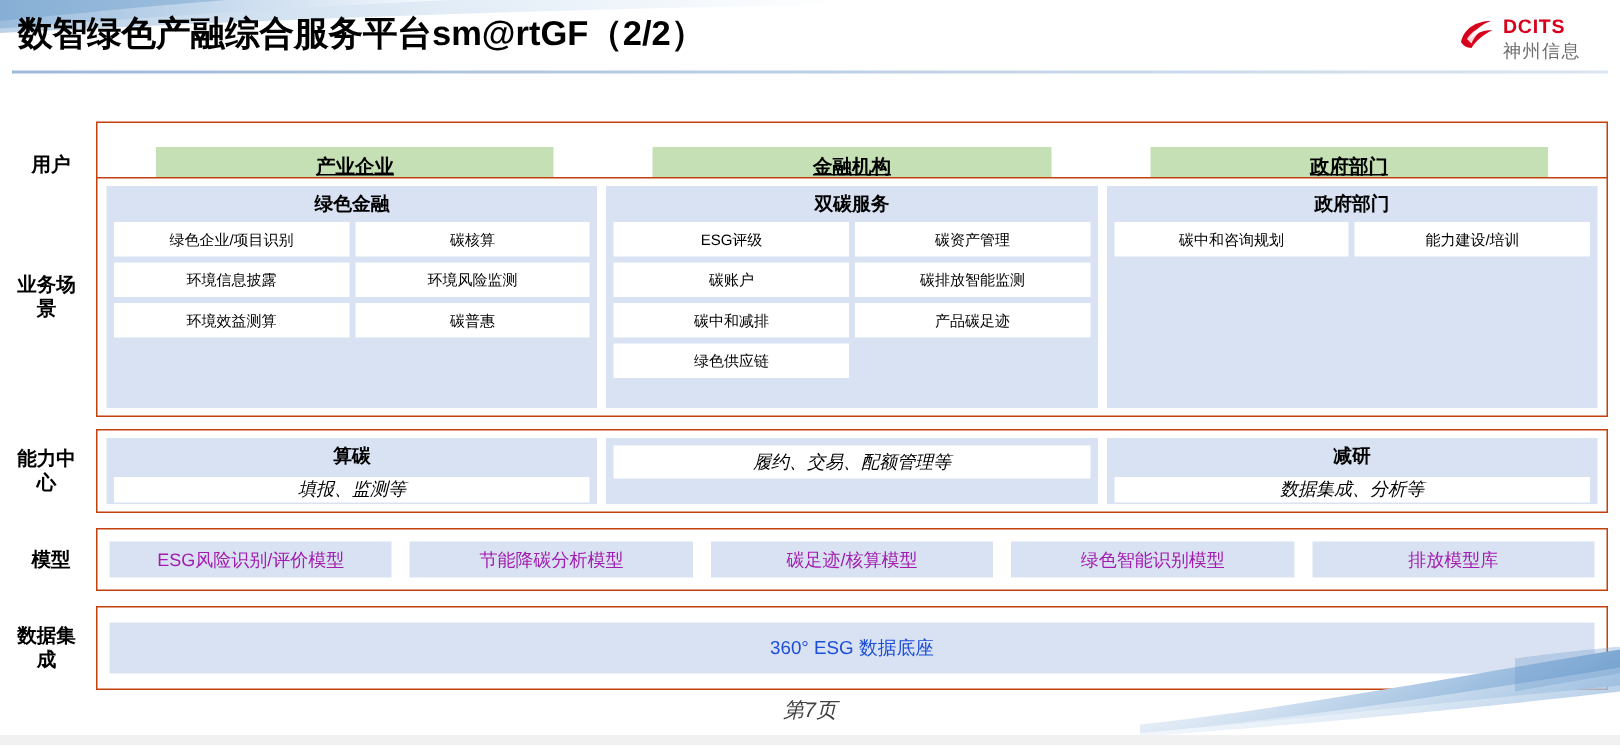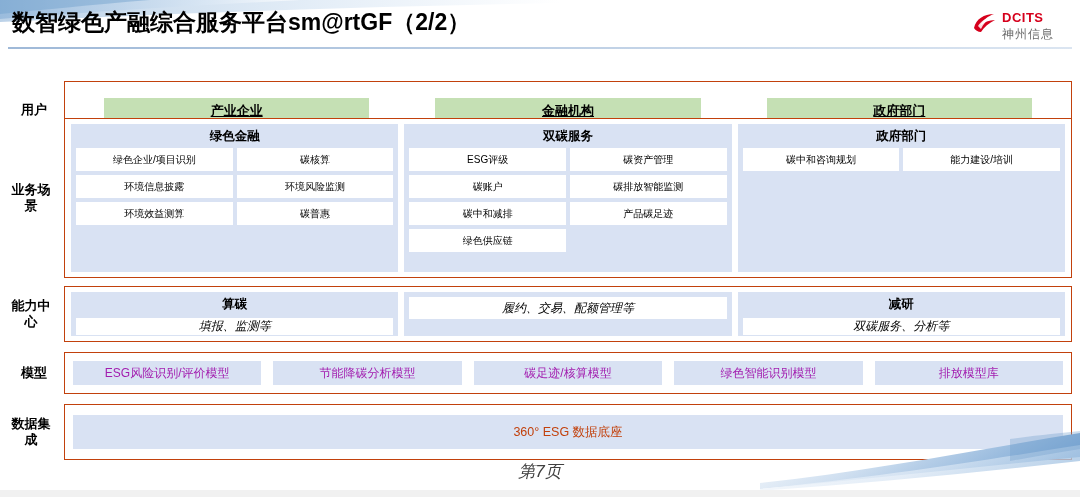--- a/index.html
+++ b/index.html
@@ -130,27 +130,27 @@
   }
 
   
   .datarow{
     display:flex;height:100%;align-items:center;
     padding:0 8px;box-sizing:border-box;
   }
   .data-bar{
     flex:1 1 auto;background:#d9e2f3;height:34px;
     display:flex;align-items:center;justify-content:center;
-    font-size:12.5px;color:#c2410c;
+    font-size:12.5px;color:#1d4ed8;
   }
 
   
   .footer{
     position:absolute;left:0;bottom:14px;width:1080px;
-    text-align:center;font-size:17px;font-style:italic;color:#404040;
+    text-align:center;font-size:14px;font-style:italic;color:#404040;
   }
   .bottom-strip{
     position:absolute;left:0;bottom:0;width:1080px;height:7px;
     background:#f1f1f1;
   }
 </style>
 </head>
 <body>
 
 <div id="slide">
@@ -255,21 +255,21 @@
       <div class="panels">
         <div class="panel">
           <div class="panel-title">算碳</div>
           <div class="cap-line">填报、监测等</div>
         </div>
         <div class="panel">
           <div class="cap-line">履约、交易、配额管理等</div>
         </div>
         <div class="panel">
           <div class="panel-title">减研</div>
-          <div class="cap-line">双碳服务、分析等</div>
+          <div class="cap-line">数据集成、分析等</div>
         </div>
       </div>
     </div>
   </div>
 
   <div class="row" style="top:352px;height:42px;width:1064px;">
     <div class="row-label">模型</div>
     <div class="row-body">
       <div class="models">
         <div class="model-chip">ESG风险识别/评价模型</div>

